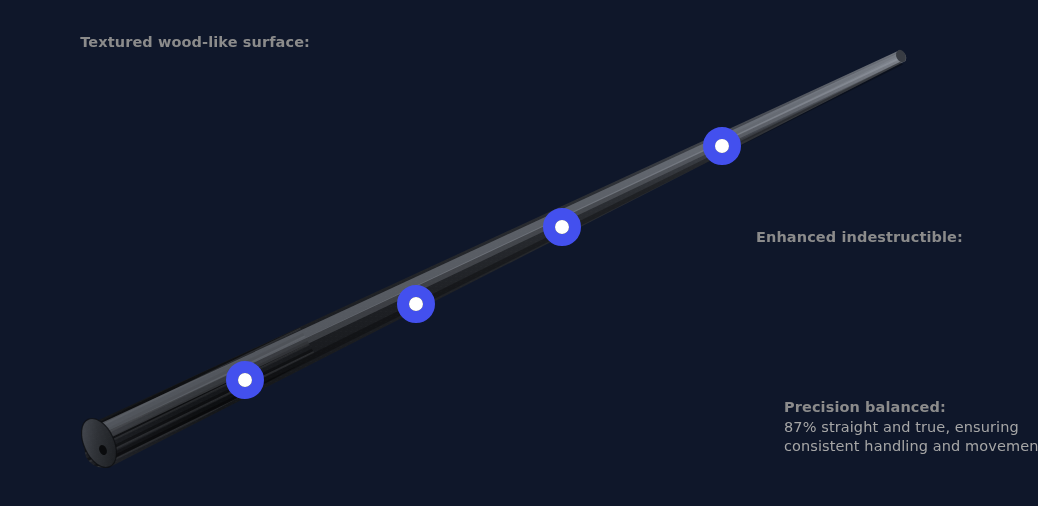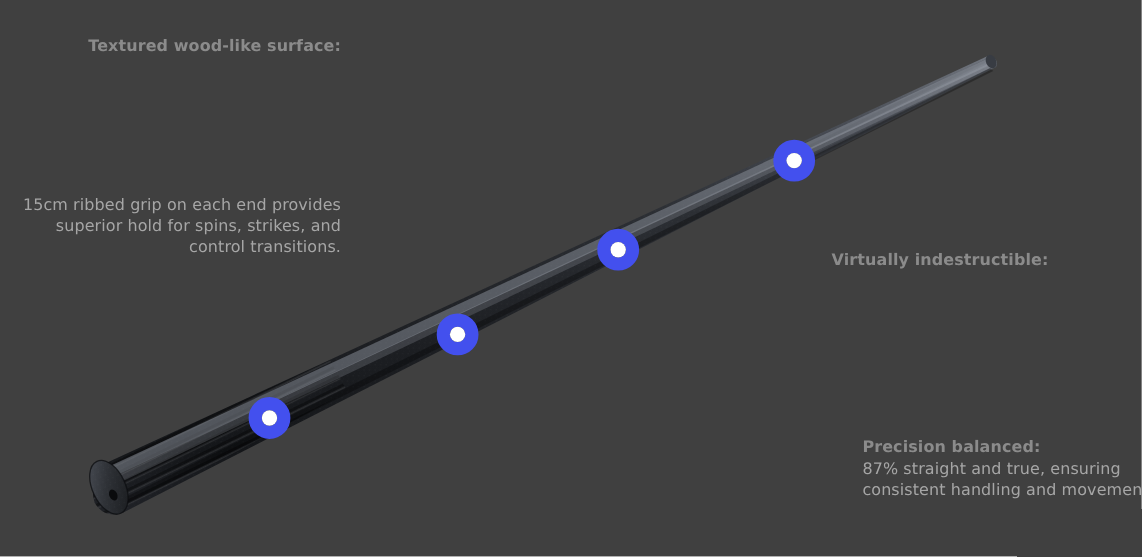--- a/index.html
+++ b/index.html
@@ -8,21 +8,21 @@
     background: #ffffff;
   }
   body {
     font-family: "DejaVu Sans", sans-serif;
     -webkit-font-smoothing: antialiased;
   }
   #stage {
     position: relative;
     width: 1038px;
     height: 506px;
-    background: #404040;
+    background: #0f172a;
     overflow: hidden;
   }
 
   
   #product-figure {
     position: absolute;
     left: 0;
     top: 0;
     width: 1038px;
     height: 506px;
@@ -186,25 +186,24 @@
   </div>
   <div class="marker" style="left:703px; top:127px;">
     <div class="marker-core"></div>
   </div>
 
   <div class="callout align-right" id="callout-texture">
     <span class="heading">Textured wood-like surface:</span>
   </div>
 
   <div class="callout align-right" id="callout-control">
-    <span class="body">15cm ribbed grip on each end provides superior hold for spins, strikes, and control transitions.</span>
   </div>
 
   <div class="callout align-left" id="callout-durable">
-    <span class="heading">Virtually indestructible:</span>
+    <span class="heading">Enhanced indestructible:</span>
   </div>
 
   <div class="callout align-left" id="callout-balanced">
     <span class="heading">Precision balanced:</span>
     <span class="body">87% straight and true, ensuring consistent handling and movement.</span>
   </div>
 
 </div>
 
 </body></html>

